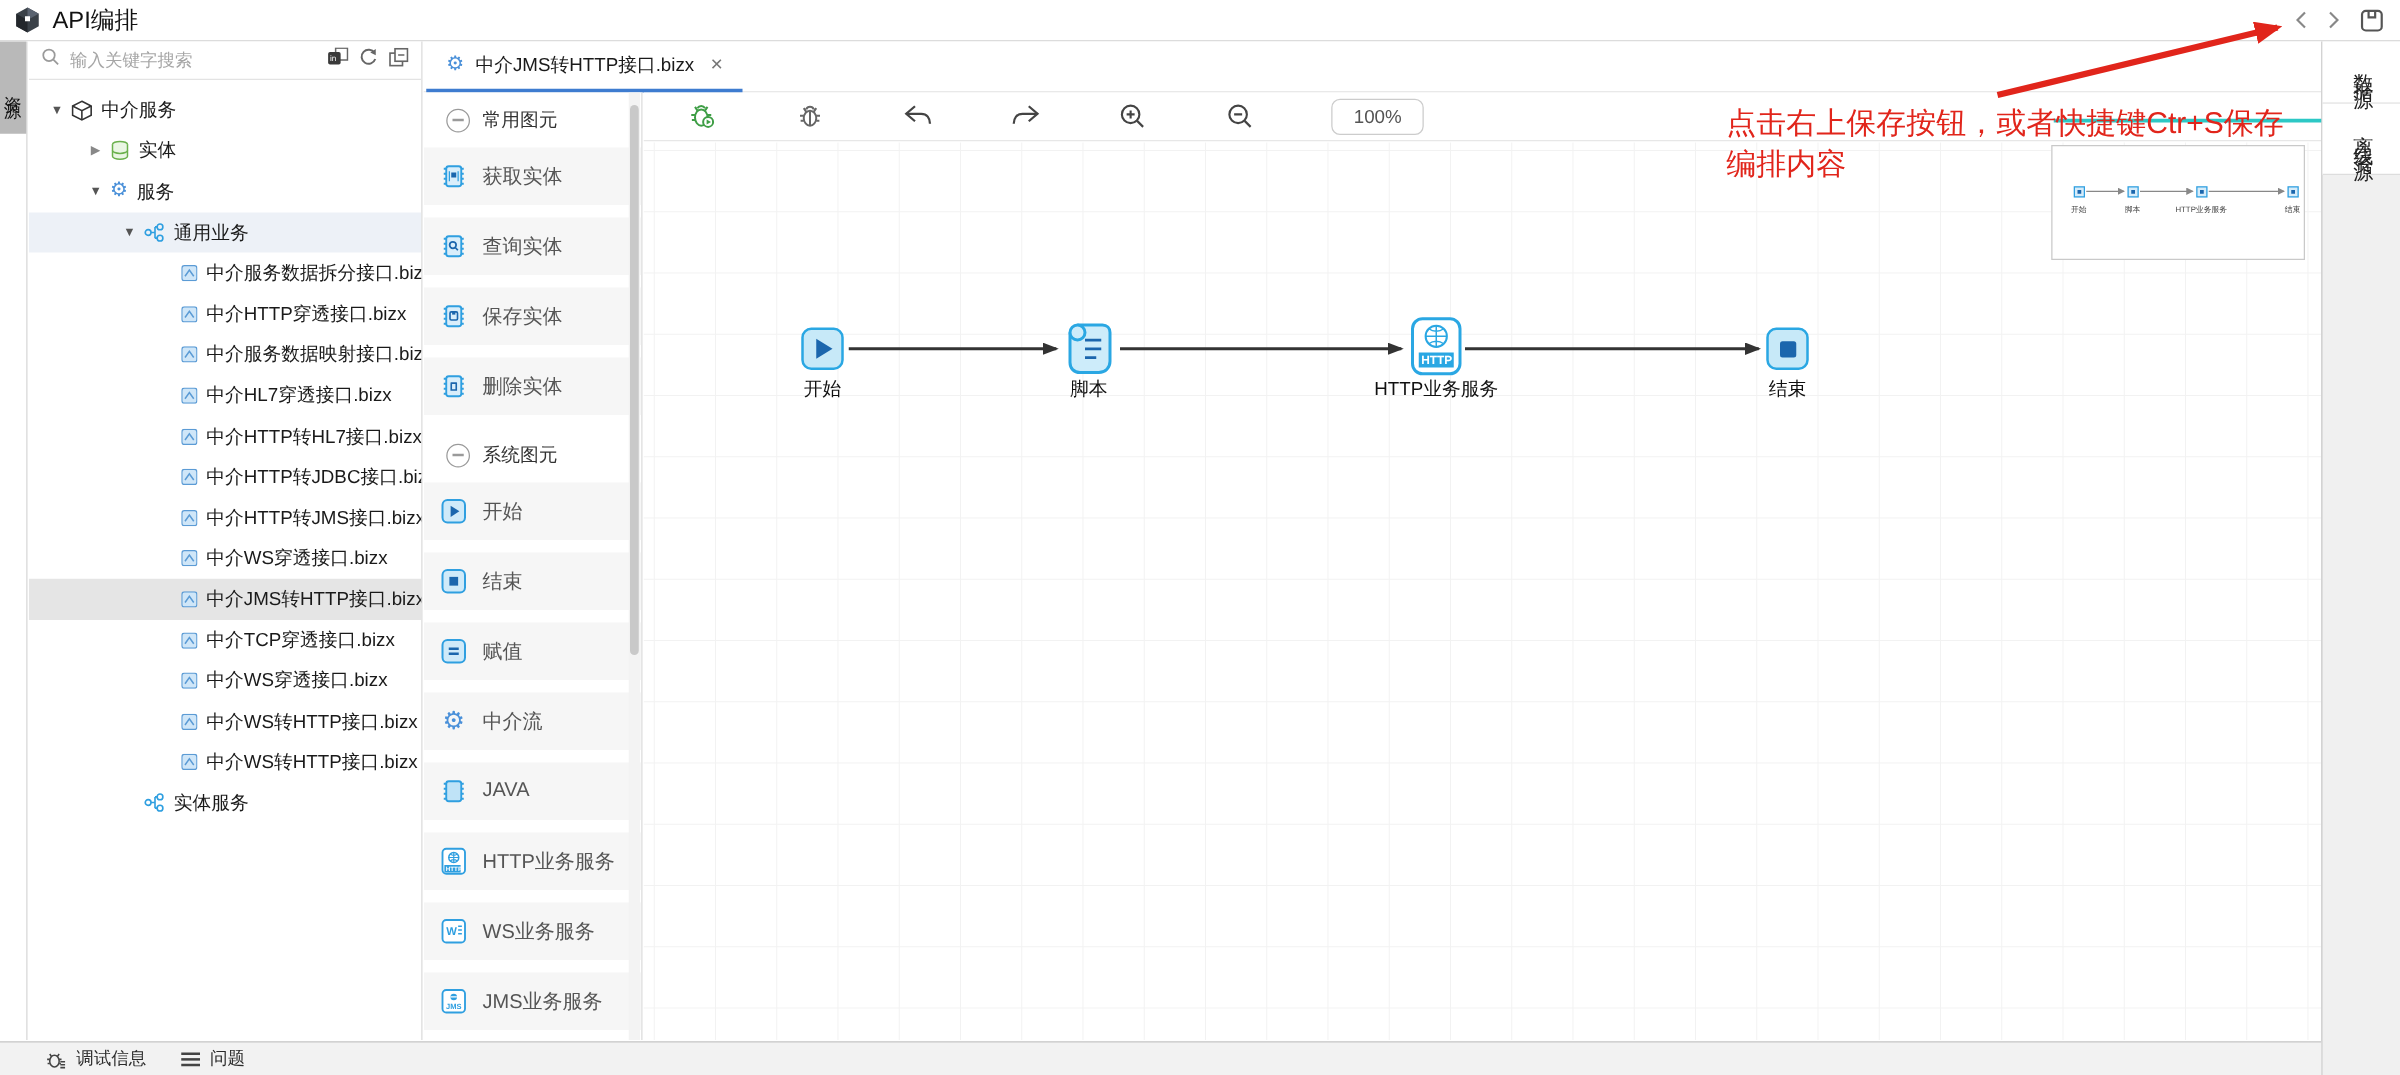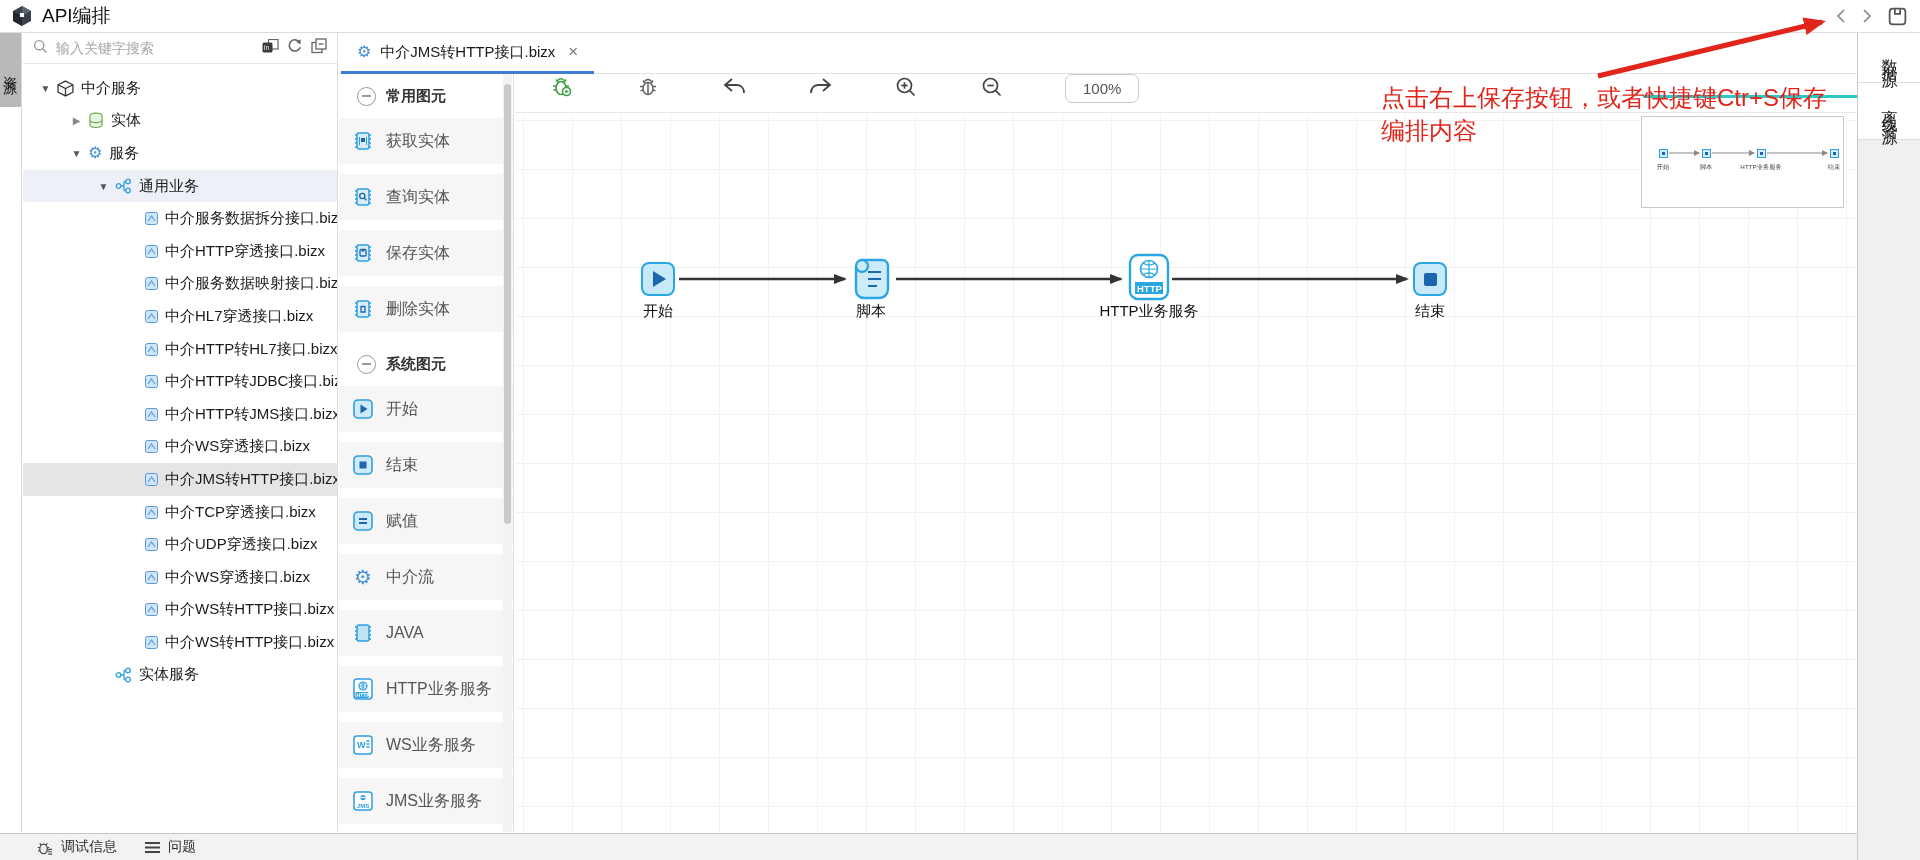--- a/index.html
+++ b/index.html
@@ -46,30 +46,30 @@
   .gear-blue{color:#4a90d9;font-size:16px;line-height:1;}
 
   
   .palette{position:absolute;left:339px;top:74px;width:175px;height:758px;background:#fff;
            border-right:1px solid #dcdcdc;box-sizing:border-box;overflow:hidden;}
   .psec-h{height:44px;display:flex;align-items:center;padding-left:18px;gap:10px;background:#fff;}
   .psec + .psec{margin-top:8px;}
   .cm{width:19px;height:19px;border:1.5px solid #9a9a9a;border-radius:50%;box-sizing:border-box;
       position:relative;flex:none;}
   .cm::after{content:"";position:absolute;left:4px;right:4px;top:7px;height:2px;background:#9a9a9a;}
-  .psec-t{font-weight:bold;font-size:15px;color:#333;}
+  .psec-t{font-weight:normal;font-size:15px;color:#333;}
   .pitem{height:46px;margin-bottom:10px;background:#f6f6f6;display:flex;align-items:center;
          padding-left:12px;gap:11px;font-size:16px;color:#555;cursor:grab;}
   .pic{width:24px;height:24px;display:flex;align-items:center;justify-content:center;flex:none;}
   .pal-sb{position:absolute;right:1px;top:0;width:9px;height:100%;background:#f3f3f3;}
   .pal-thumb{position:absolute;right:1px;top:10px;width:7px;height:440px;background:#c9c9c9;border-radius:4px;}
 
   
   .toolbar{position:absolute;left:515px;top:74px;width:1342px;height:39px;background:#fff;
-           border-bottom:1px solid #e7e7e7;box-sizing:border-box;display:flex;align-items:flex-start;
+           border-bottom:1px solid #e7e7e7;box-sizing:border-box;display:flex;align-items:center;
            gap:60px;padding-left:34px;}
   .tb-i{width:26px;height:26px;display:flex;align-items:center;justify-content:center;cursor:pointer;}
   .zoom-btn{border:1px solid #ccc;border-radius:7px;padding:5px 17px;font-size:15px;color:#555;
             background:#fff;cursor:pointer;}
 
   
   .canvas{position:absolute;left:515px;top:114px;width:1342px;height:718px;background:#fff;
           background-image:linear-gradient(#f2f2f2 1px,transparent 1px),
                            linear-gradient(90deg,#f2f2f2 1px,transparent 1px);
           background-size:49px 49px;background-position:8px 6px;overflow:hidden;}
@@ -319,29 +319,20 @@
           </span>
         <span class="fname">中介TCP穿透接口.bizx</span>
       </div>
       <div class="trow" style="padding-left:122px">
         <span class="ticon">
             <svg width="13" height="13" viewBox="0 0 13 13">
               <rect x="0.5" y="0.5" width="12" height="12" rx="2" fill="#cfe6f8" stroke="#5b9bd5"></rect>
               <path d="M3 9 L6.5 4 L10 9" fill="none" stroke="#5b9bd5" stroke-width="1.2"></path>
             </svg>
           </span>
-        <span class="fname">中介UDP穿透接口.bizx</span>
-      </div>
-      <div class="trow" style="padding-left:122px">
-        <span class="ticon">
-            <svg width="13" height="13" viewBox="0 0 13 13">
-              <rect x="0.5" y="0.5" width="12" height="12" rx="2" fill="#cfe6f8" stroke="#5b9bd5"></rect>
-              <path d="M3 9 L6.5 4 L10 9" fill="none" stroke="#5b9bd5" stroke-width="1.2"></path>
-            </svg>
-          </span>
         <span class="fname">中介WS穿透接口.bizx</span>
       </div>
       <div class="trow" style="padding-left:122px">
         <span class="ticon">
             <svg width="13" height="13" viewBox="0 0 13 13">
               <rect x="0.5" y="0.5" width="12" height="12" rx="2" fill="#cfe6f8" stroke="#5b9bd5"></rect>
               <path d="M3 9 L6.5 4 L10 9" fill="none" stroke="#5b9bd5" stroke-width="1.2"></path>
             </svg>
           </span>
         <span class="fname">中介WS转HTTP接口.bizx</span>

